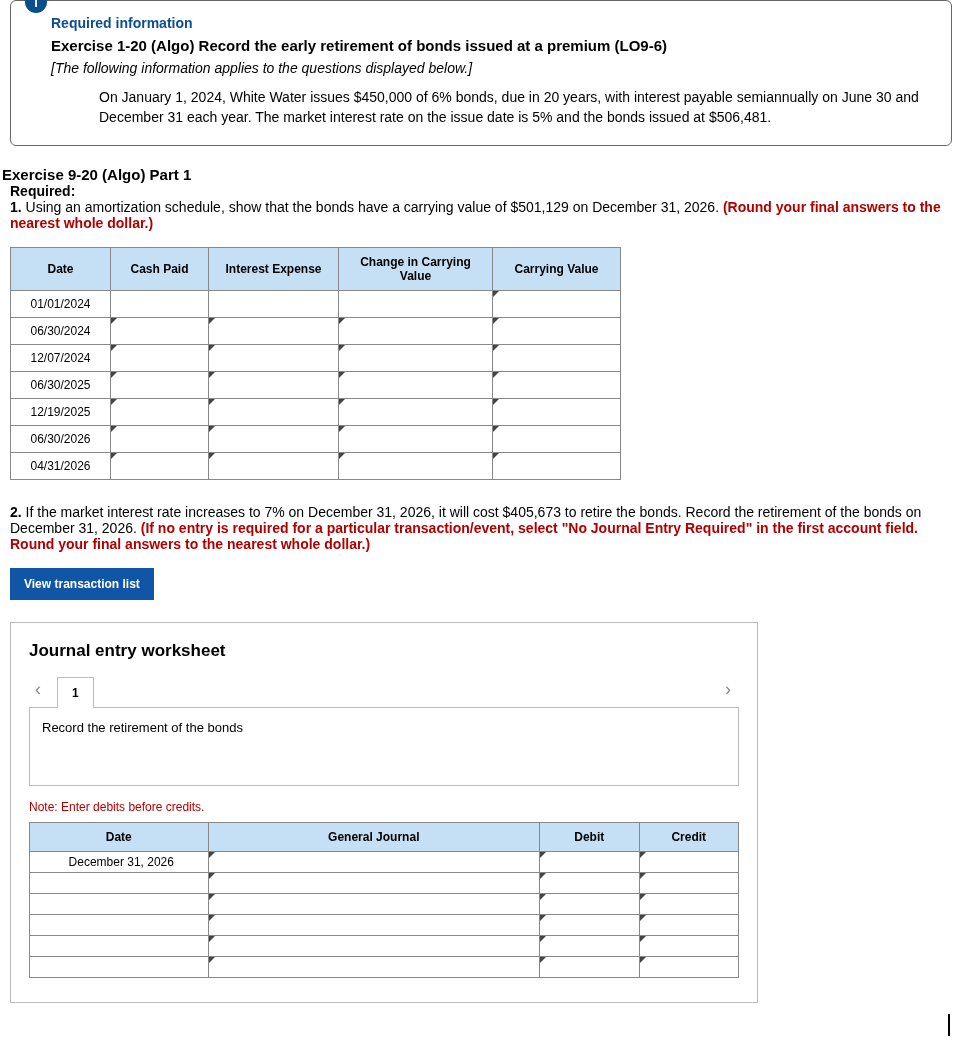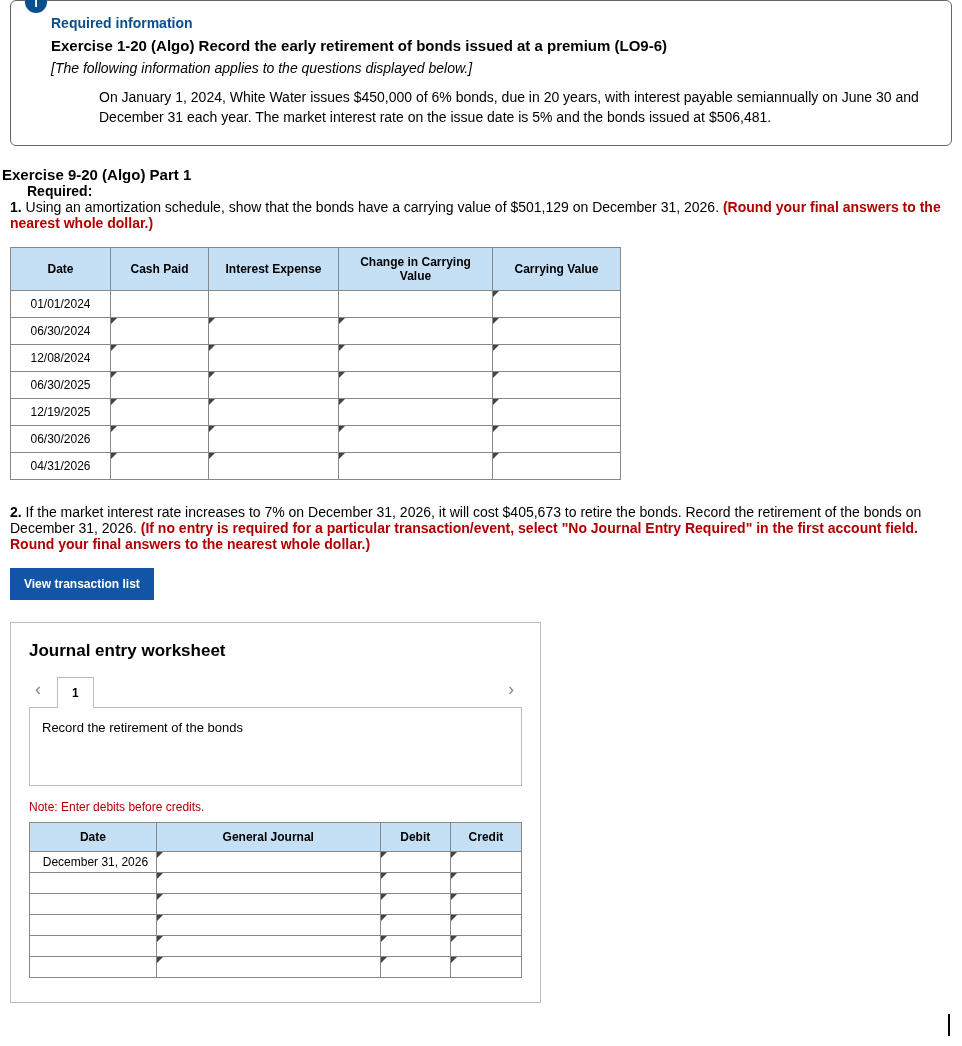--- a/index.html
+++ b/index.html
@@ -40,21 +40,21 @@
   }
   .ex-title { font-weight: bold; margin-bottom: 6px; font-size: 15px; }
   .applies { font-style: italic; margin-bottom: 12px; }
   .paragraph { line-height: 1.4; margin-left: 48px; }
   .section-header {
     font-weight: bold;
     font-size: 15px;
     margin: 20px 10px 0 2px;
   }
   .content-pad { margin: 0 10px; }
-  .req-label { font-weight: bold; margin-left: 17px; }
+  .req-label { font-weight: bold; }
   .red { color: #b00000; }
   .amort-table {
     border-collapse: collapse;
     margin: 16px 10px 24px 10px;
   }
   .amort-table th, .amort-table td {
     border: 1px solid #888;
     font-size: 12px;
     padding: 4px 6px;
     text-align: center;
@@ -76,21 +76,21 @@
     padding: 9px 14px;
     font-size: 12px;
     font-weight: bold;
     cursor: pointer;
     margin: 16px 10px;
   }
   .journal-card {
     border: 1px solid #bbb;
     margin: 6px 10px 10px 10px;
     padding: 18px 18px 24px 18px;
-    width: 531px;
+    width: 748px;
     box-sizing: border-box;
     position: relative;
     background: #fff;
   }
   .journal-title { font-weight: bold; font-size: 17px; margin-bottom: 10px; }
   .tabrow { display: flex; align-items: center; gap: 10px; margin-bottom: 0; }
   .chev {
     font-size: 18px; color: #888; cursor: pointer;
     padding: 4px 6px;
   }
@@ -194,21 +194,21 @@
           <div class="tri"></div>
         </td>
         <td style="position: relative; padding: 0px;">
           <div class="tri"></div>
         </td>
         <td style="position: relative; padding: 0px;">
           <div class="tri"></div>
         </td>
       </tr>
       <tr>
-        <td class="amort-date">12/08/2024</td>
+        <td class="amort-date">12/07/2024</td>
         <td style="position: relative; padding: 0px;">
           <div class="tri"></div>
         </td>
         <td style="position: relative; padding: 0px;">
           <div class="tri"></div>
         </td>
         <td style="position: relative; padding: 0px;">
           <div class="tri"></div>
         </td>
         <td style="position: relative; padding: 0px;">

